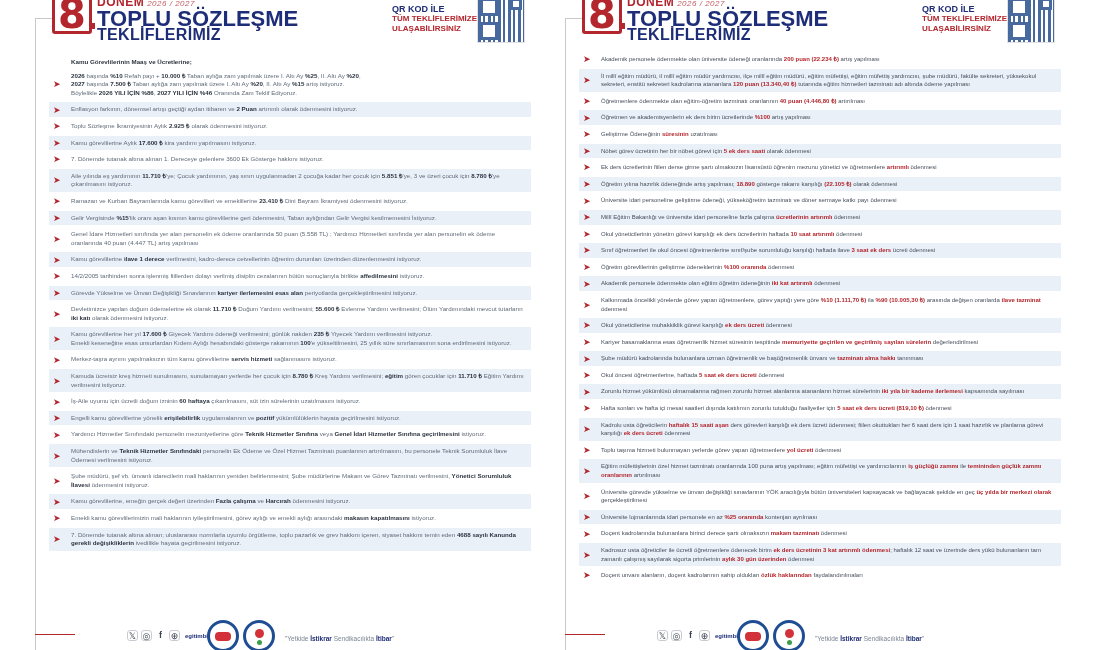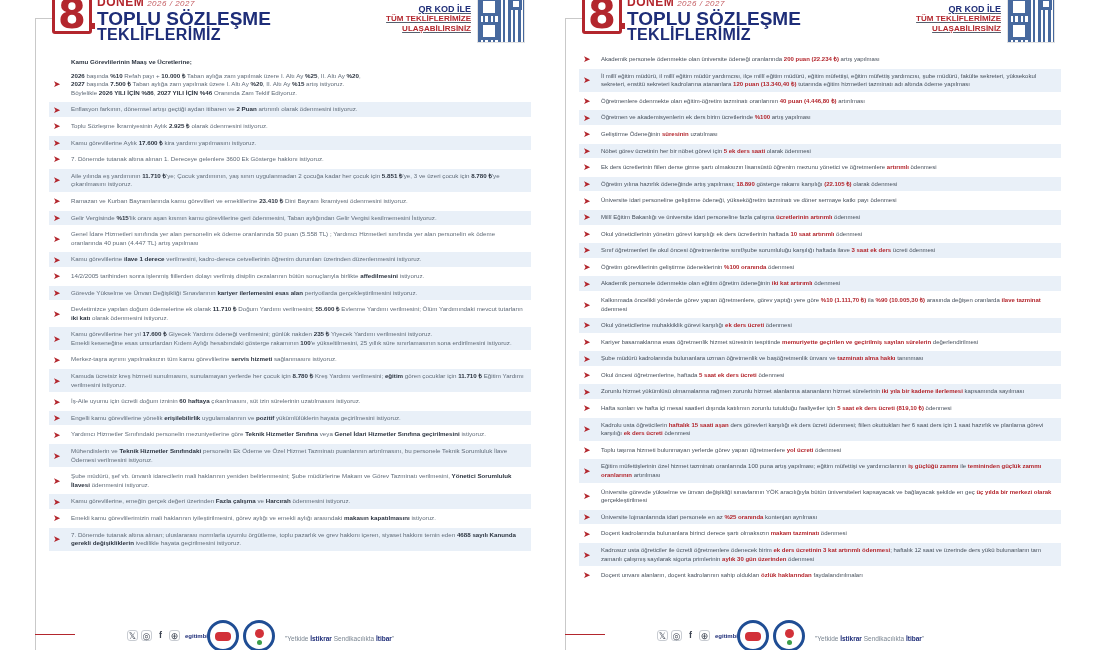--- a/index.html
+++ b/index.html
@@ -12,24 +12,24 @@
 
   .frame-line-v { position: absolute; left: 0; top: 18px; width: 1px; height: 632px; background: #c9c9c9; }
   .frame-line-h { position: absolute; left: 0; top: 18px; width: 18px; height: 1px; background: #c9c9c9; }
 
   .logo8 { position: absolute; left: 17px; top: -8px; width: 40px; height: 42px; border: 3px solid #b3262d; border-radius: 3px;
            color: #b3262d; font-weight: bold; font-size: 40px; line-height: 38px; text-align: center; font-family: "DejaVu Sans", sans-serif; background:#fff; }
   .logo8 .dot { position: absolute; right: -6px; bottom: 2px; width: 6px; height: 6px; background: #b3262d; }
   .head-title { position: absolute; left: 62px; top: -4px; }
   .head-title .donem { font-size: 12px; font-weight: bold; color: #b3262d; letter-spacing: 0.5px; line-height: 12px; }
   .head-title .donem small { font-size: 8px; color: #c35a5f; font-weight: normal; font-style: italic; margin-left: 3px; margin-top: 32px; }
-  .head-title .t1 { font-size: 19px; font-weight: bold; color: #1e2d78; line-height: 18px; }
+  .head-title .t1 { font-size: 22px; font-weight: bold; color: #1e2d78; line-height: 18px; }
   .head-title .t2 { font-size: 16px; font-weight: bold; color: #1e2d78; line-height: 13px; letter-spacing: 0.3px; }
 
-  .qr-text { position: absolute; right: 64px; top: 4px; text-align: right; font-size: 8px; font-weight: bold; line-height: 10px; text-decoration: underline; }
+  .qr-text { position: absolute; right: 58px; top: 4px; font-size: 8px; font-weight: bold; line-height: 10px; }
   .qr-text .l1 { color: #1e2d78; font-size: 9px; }
   .qr-text .l2, .qr-text .l3 { color: #b3262d; }
   .qr { position: absolute; right: 10px; top: -5px; width: 48px; height: 48px; background:
         repeating-linear-gradient(90deg, #28508e 0 3px, #fff 3px 5px, #28508e 5px 7px, #fff 7px 10px),
         #fff; opacity: 0.85; border: 1px solid #ddd; }
   .qr::before, .qr::after { content: ""; position: absolute; width: 12px; height: 12px; border: 3px solid #28508e; background: #fff; }
   .qr::before { left: 2px; top: 2px; }
   .qr::after { left: 2px; bottom: 2px; }
   .qr .c3 { position: absolute; right: 2px; top: 2px; width: 12px; height: 12px; border: 3px solid #28508e; background:#fff; }
 

